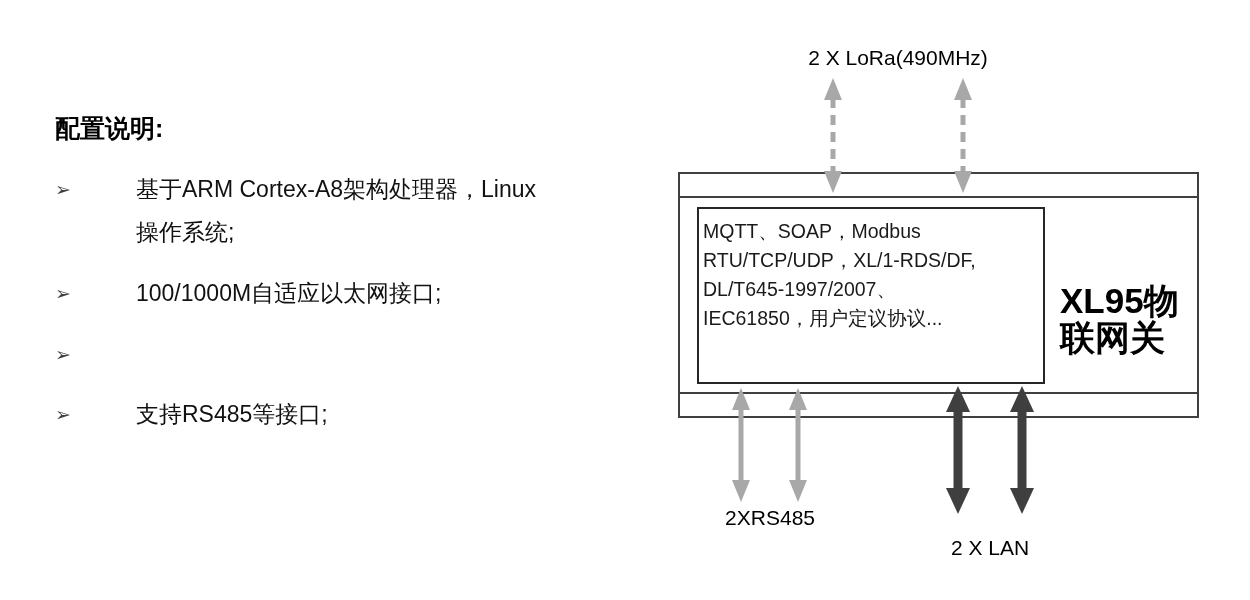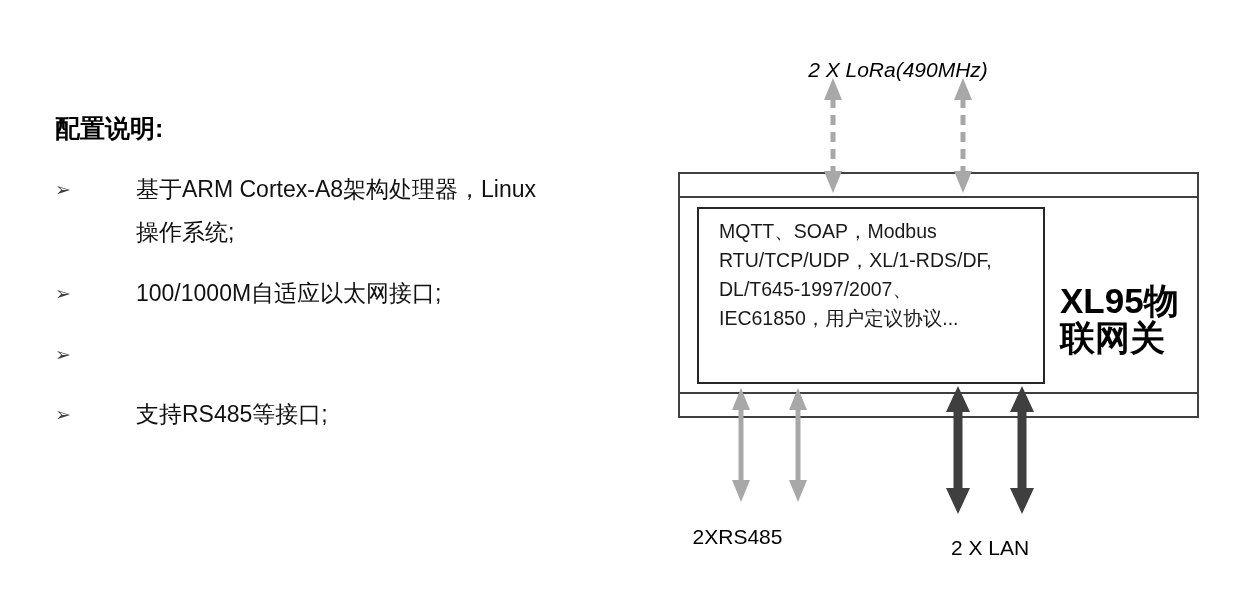--- a/index.html
+++ b/index.html
@@ -25,30 +25,30 @@
   .item4 { top:393px; }
 
   
   .outer-box { left:678px; top:172px; width:521px; height:246px; border:2px solid #404040; background:transparent; }
   .hline { left:678px; width:521px; height:2px; background:#404040; }
   .hline-top { top:196px; }
   .hline-bottom { top:392px; }
   .protocol-box {
     left:697px; top:207px; width:348px; height:177px;
     border:2px solid #262626; background:#fff;
-    padding:8px 6px 0 20px;
+    padding:8px 6px 0 4px;
     font-size:19.5px; line-height:29px; color:#1a1a1a;
   }
   .protocol-line { white-space:nowrap; }
   .device-name { left:1060px; top:250px; font-size:35px; font-weight:bold; line-height:37px; color:#000;margin-top:32px; }
 
   
   .lbl { font-size:21px; color:#000; text-align:center; }
-  .label-lora  { left:770px; top:58px;  width:256px;font-style:italic; }
-  .label-rs485 { left:660px; top:525px; width:155px; }
+  .label-lora  { left:770px; top:46px;  width:256px; }
+  .label-rs485 { left:660px; top:506px; width:155px;text-align:right; }
   .label-lan   { left:910px; top:536px; width:160px; }
 
   
   .arrows-svg { left:0; top:0; pointer-events:none; }
   .w5 { stroke-width:5px; }
   .w9 { stroke-width:9px; }
   .dashed { stroke-dasharray:10 7; }
 </style>
 </head>
 <body>

